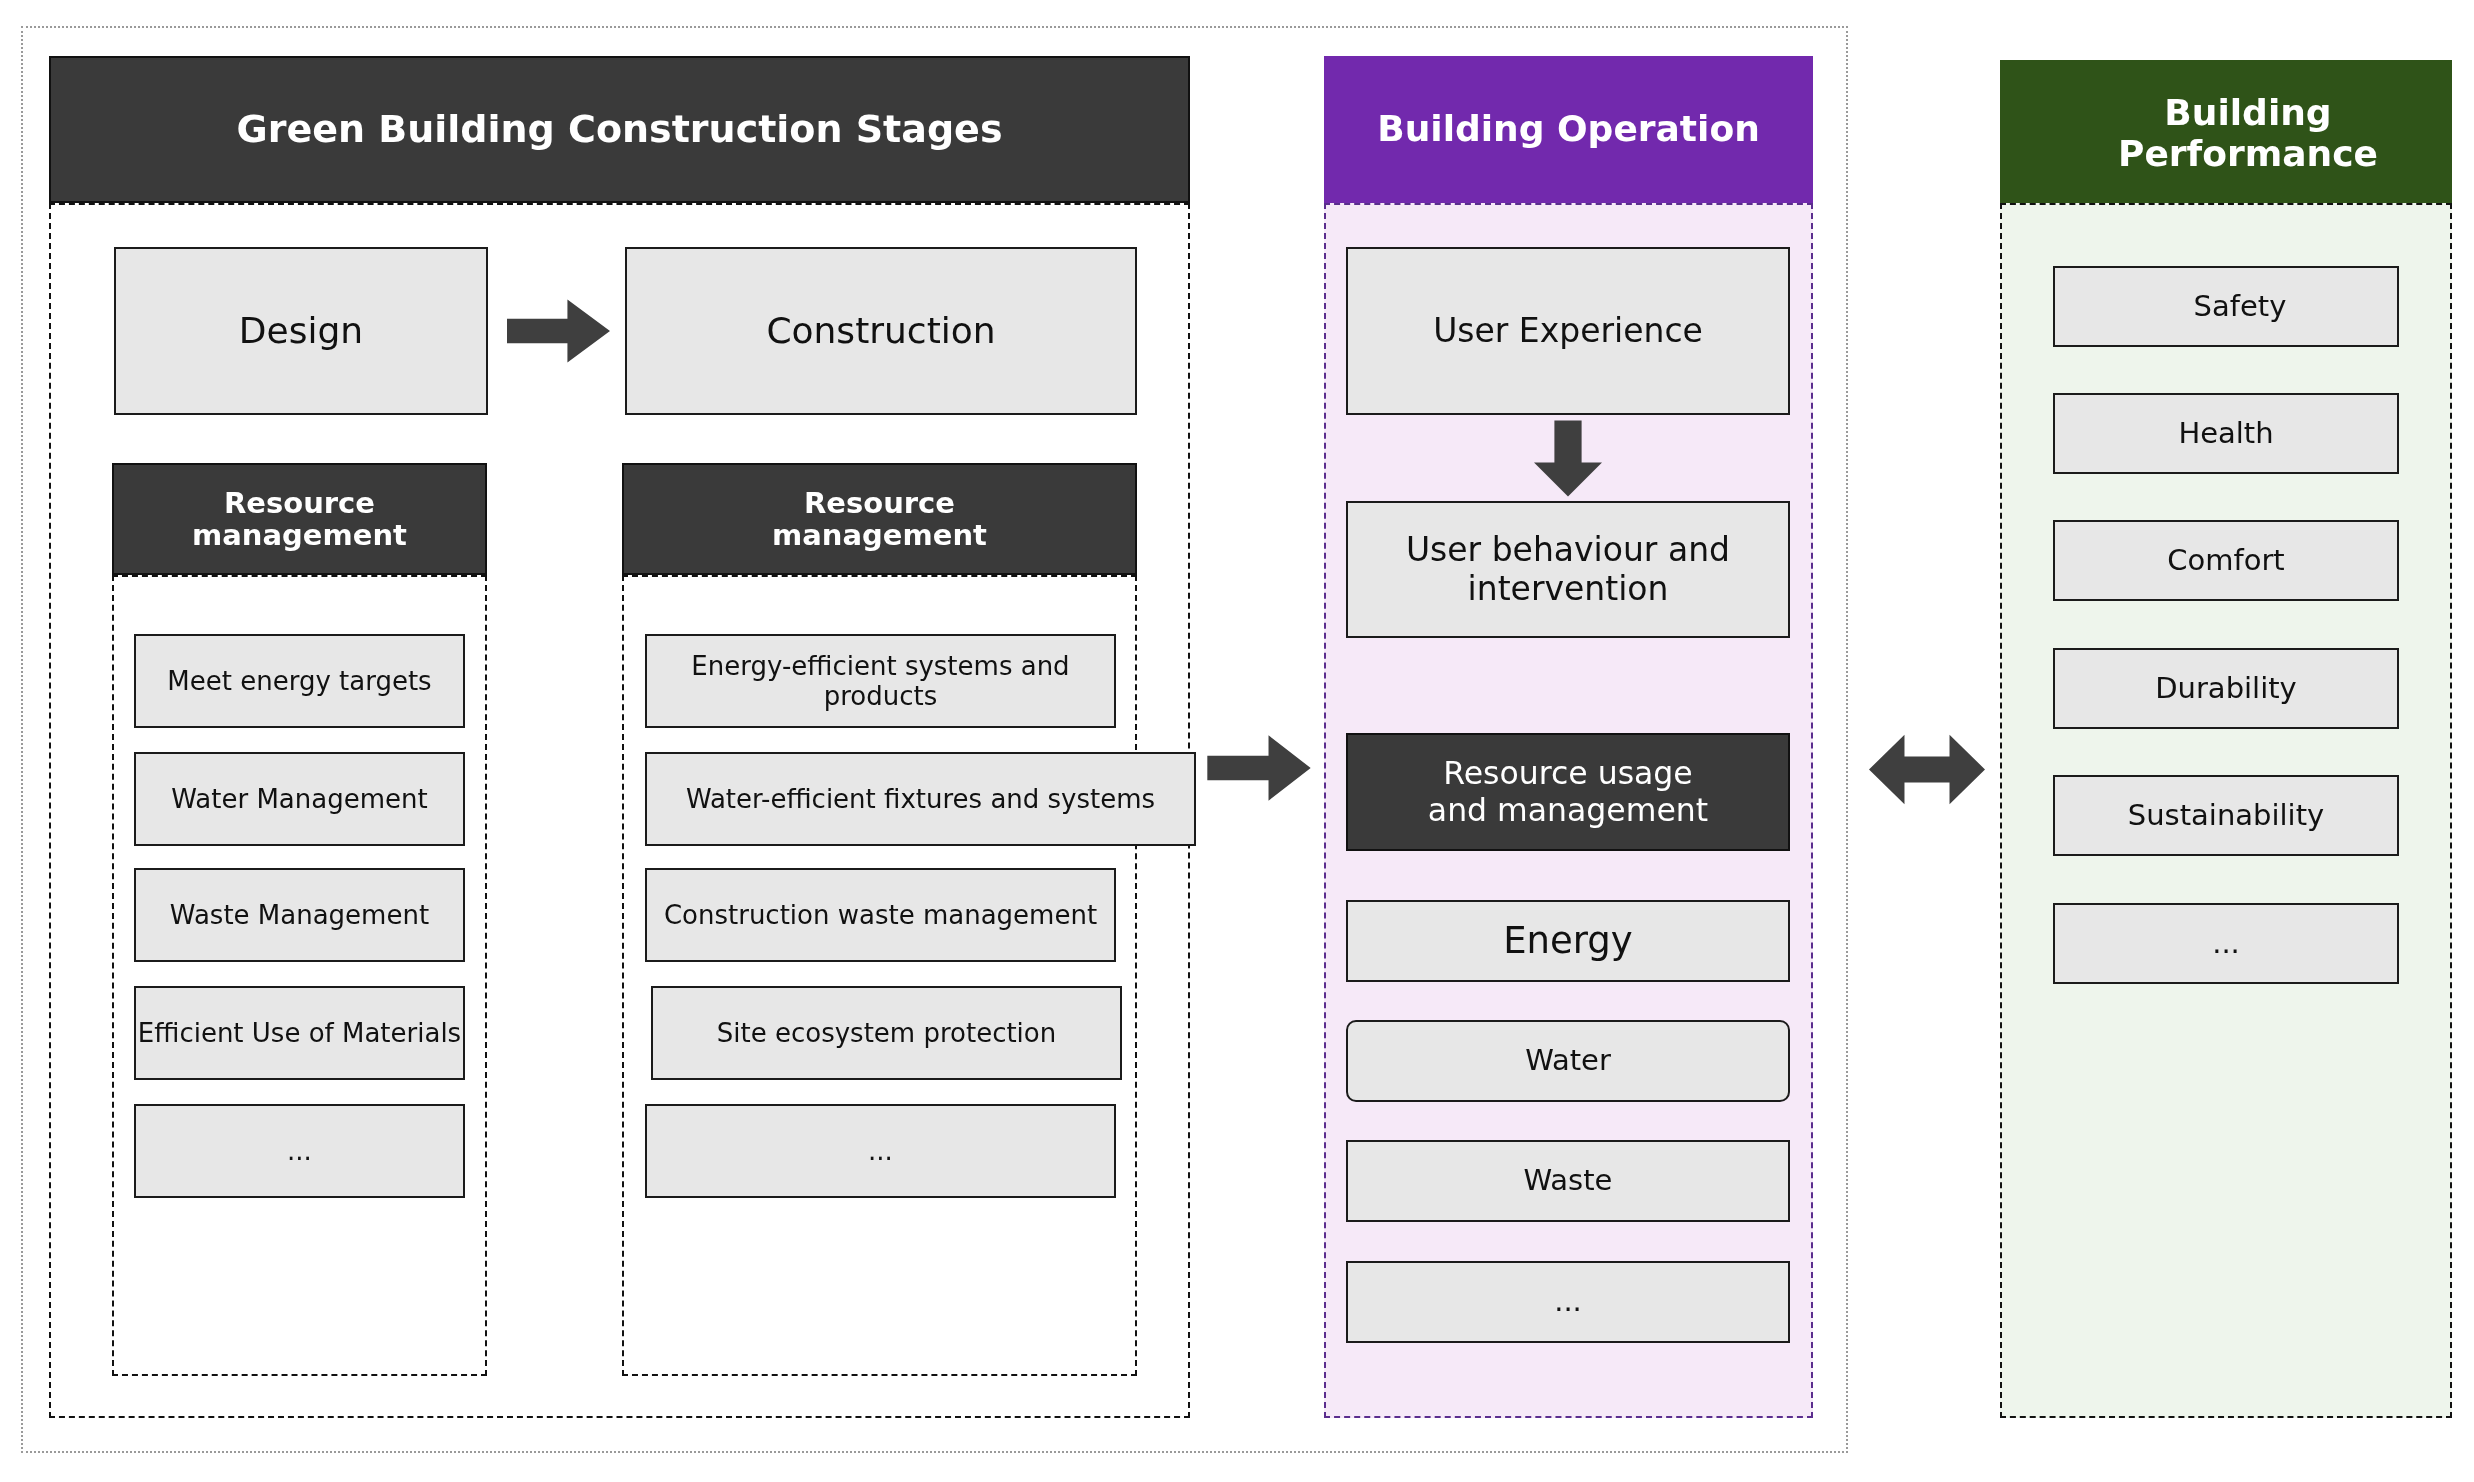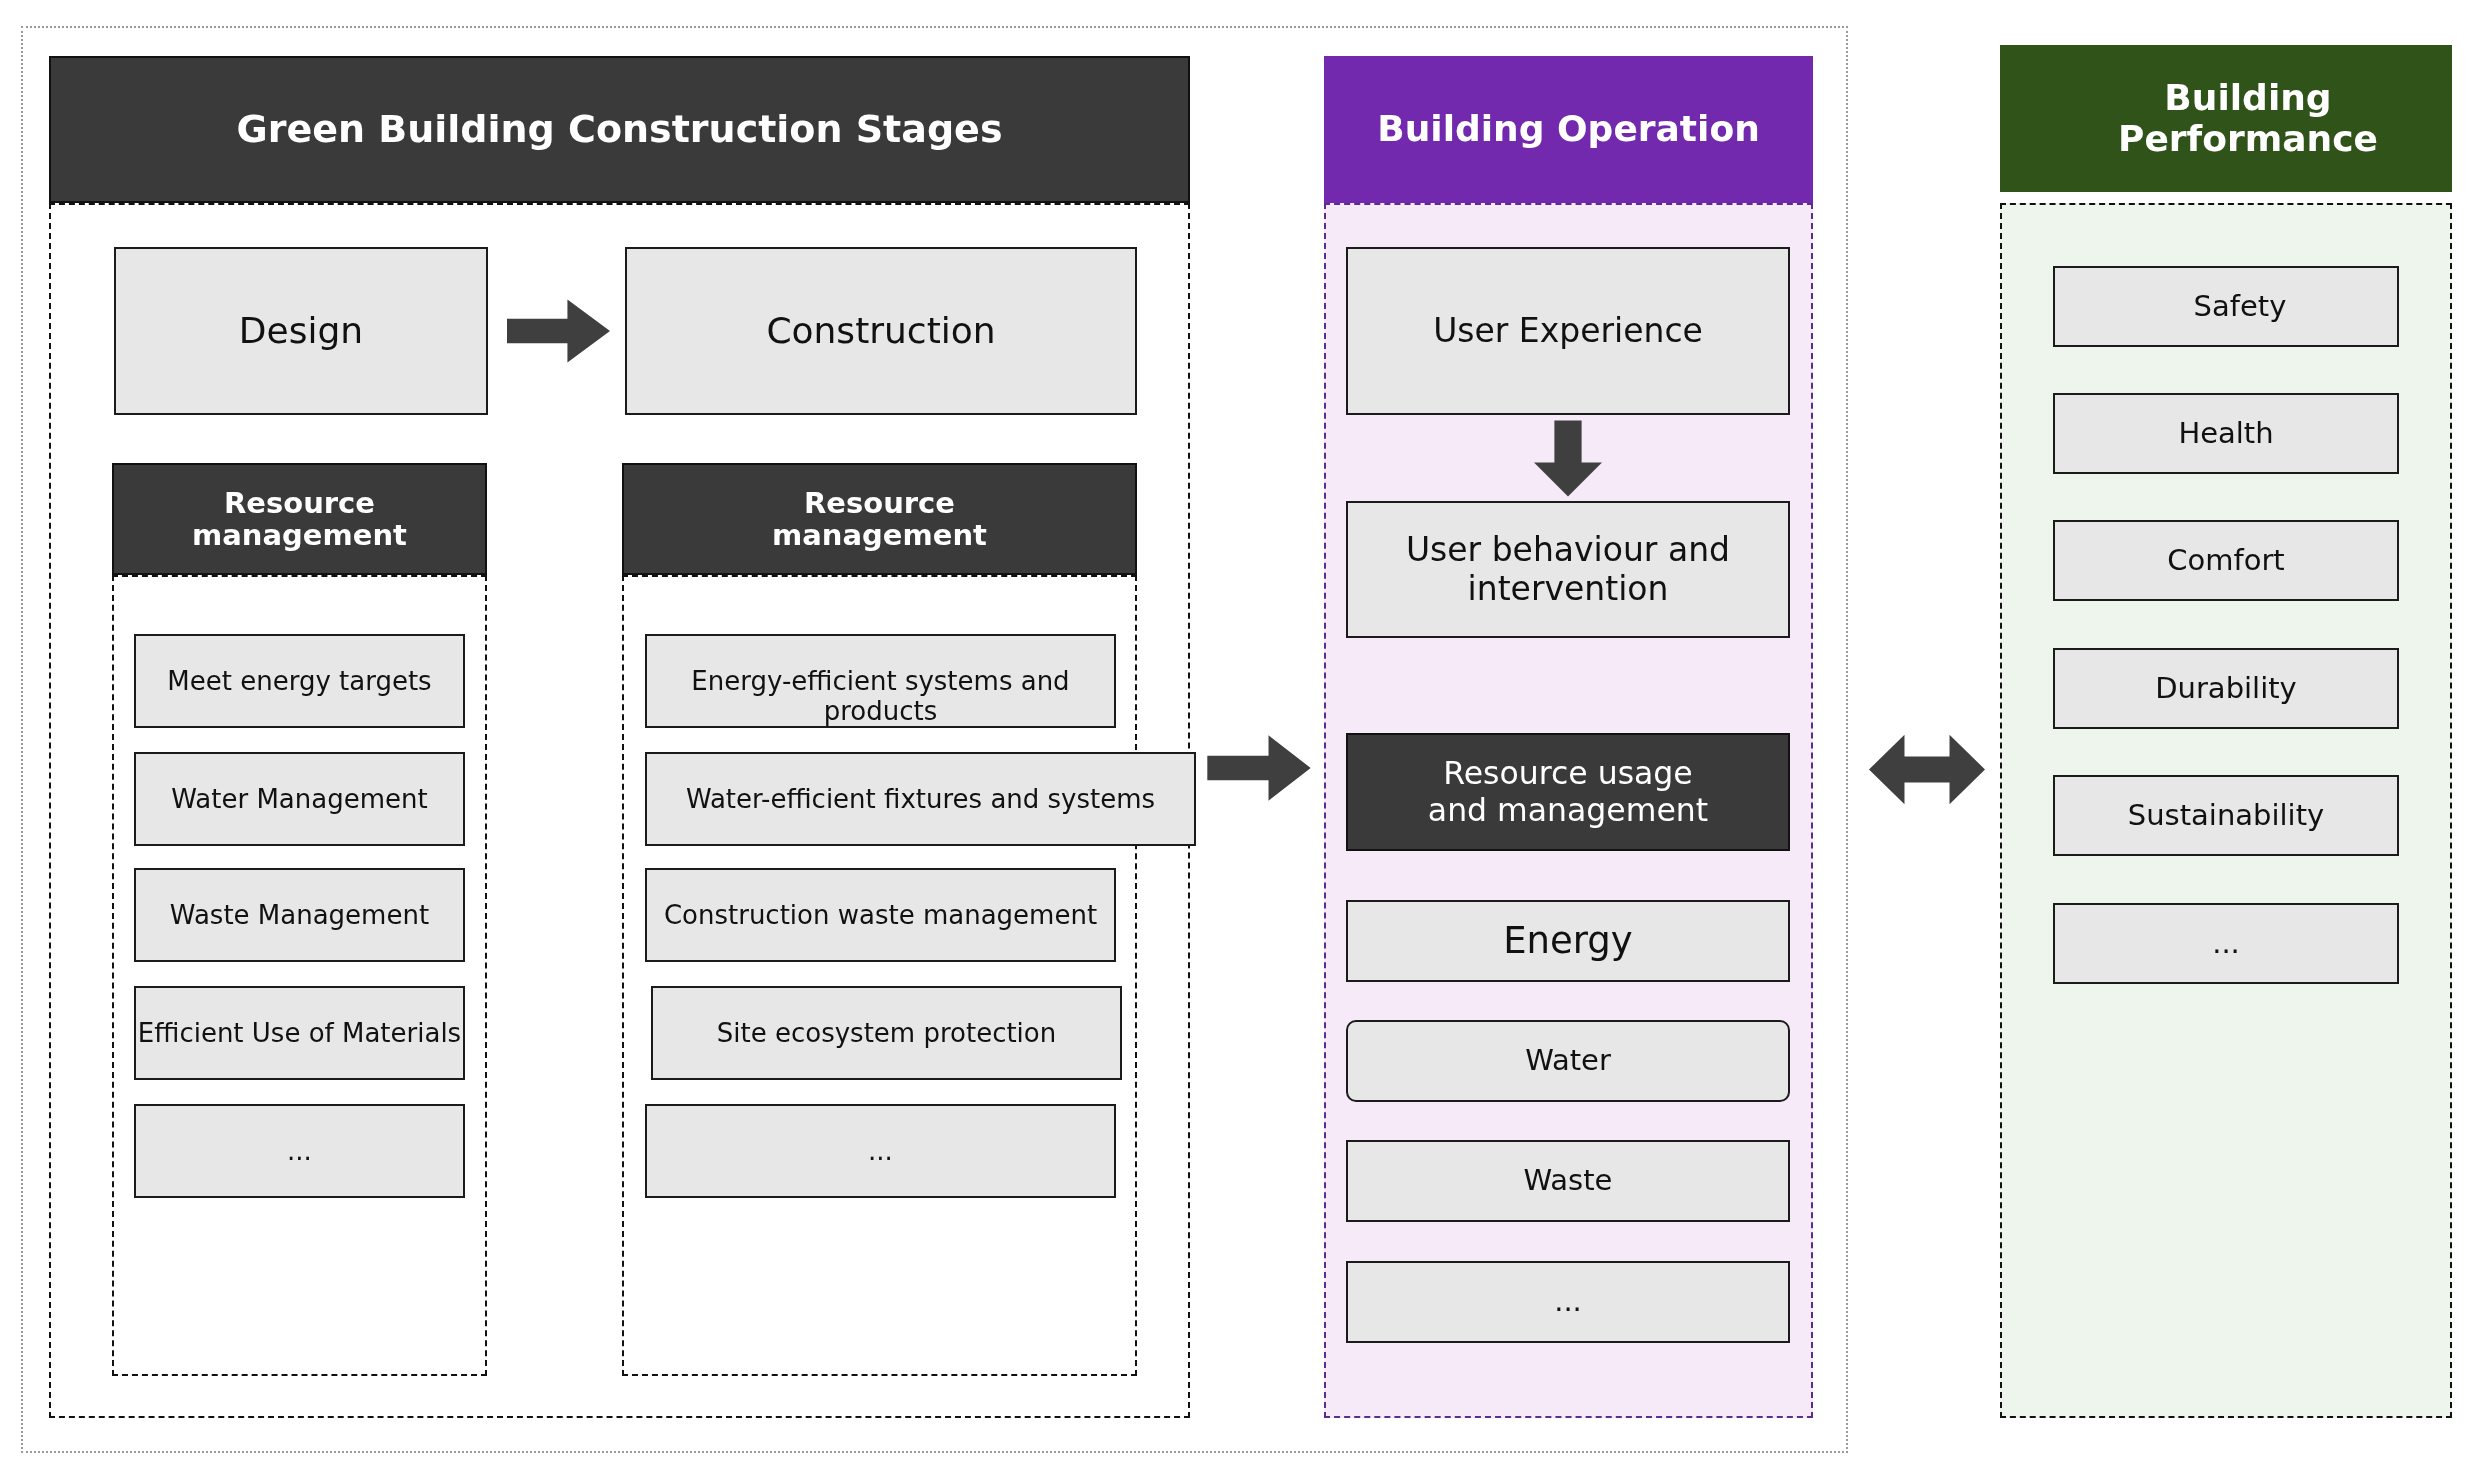--- a/index.html
+++ b/index.html
@@ -89,21 +89,21 @@
 </div>
 
 <div class="abs hdr dark" style="left:622px;top:463px;width:515px;height:112px;font-size:29px;">
   <span>
     <span>Resource</span><br>
     <span>management</span>
   </span>
 </div>
 <div class="abs dashed-blk" style="left:622px;top:575px;width:515px;height:801px;background:#ffffff;"></div>
 
-<div class="abs box" style="left:645px;top:634px;width:471px;height:94px;font-size:26px;align-items:flex-end;">
+<div class="abs box" style="left:645px;top:634px;width:471px;height:94px;font-size:26px;">
   <span>Energy-efficient systems and products</span>
 </div>
 <div class="abs box" style="left:645px;top:752px;width:551px;height:94px;font-size:26px;">
   <span>Water-efficient fixtures and systems</span>
 </div>
 <div class="abs box" style="left:645px;top:868px;width:471px;height:94px;font-size:26px;">
   <span>Construction waste management</span>
 </div>
 <div class="abs box" style="left:651px;top:986px;width:471px;height:94px;font-size:26px;">
   <span>Site ecosystem protection</span>
@@ -157,21 +157,21 @@
 <div class="abs box" style="left:1346px;top:1261px;width:444px;height:82px;font-size:29px;">
   <span>...</span>
 </div>
 
 <div class="abs" style="left:1869px;top:733px;width:116px;height:73px;">
   <svg class="arrow-svg" width="116" height="73" viewBox="0 0 170 106">
     <path d="M0,53 L52,2 L52,34 L118,34 L118,2 L170,53 L118,104 L118,72 L52,72 L52,104 Z" fill="#3f3f3f"></path>
   </svg>
 </div>
 
-<div class="abs hdr green" style="left:2000px;top:45px;width:452px;height:147px;font-size:36px;padding-left:44px;">
+<div class="abs hdr green" style="left:2000px;top:60px;width:452px;height:147px;font-size:36px;padding-left:44px;">
   <span>
     <span>Building</span><br>
     <span>Performance</span>
   </span>
 </div>
 
 <div class="abs dashed-grn" style="left:2000px;top:203px;width:452px;height:1215px;"></div>
 
 <div class="abs box" style="left:2053px;top:266px;width:346px;height:81px;font-size:29px;padding-left:28px;">
   <span>Safety</span>

